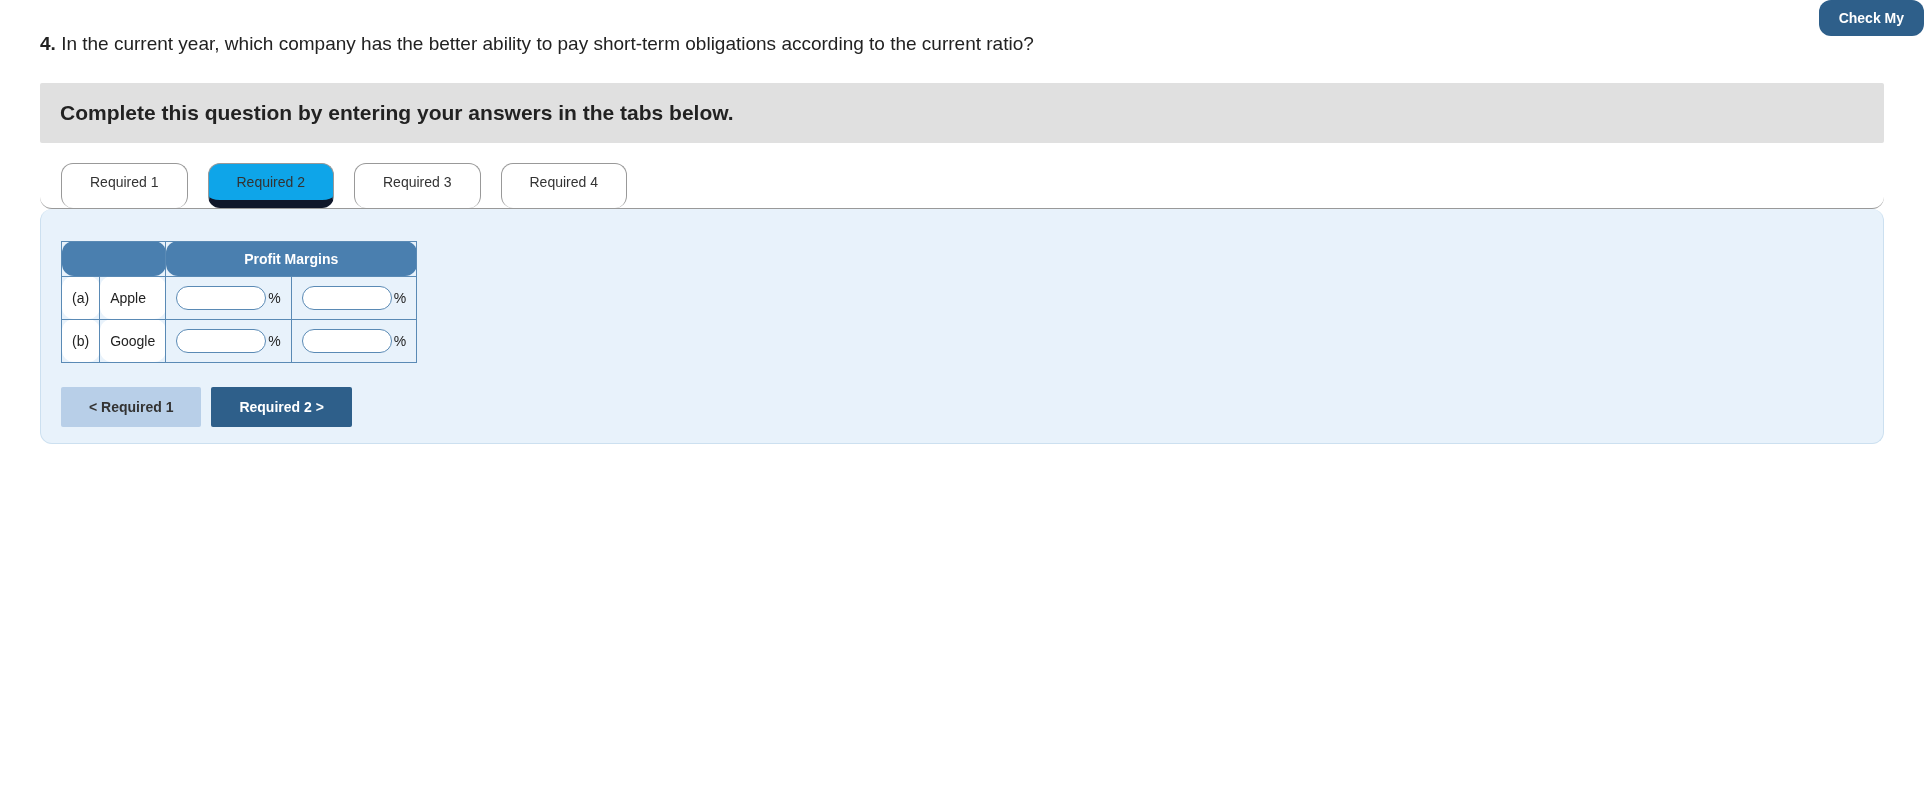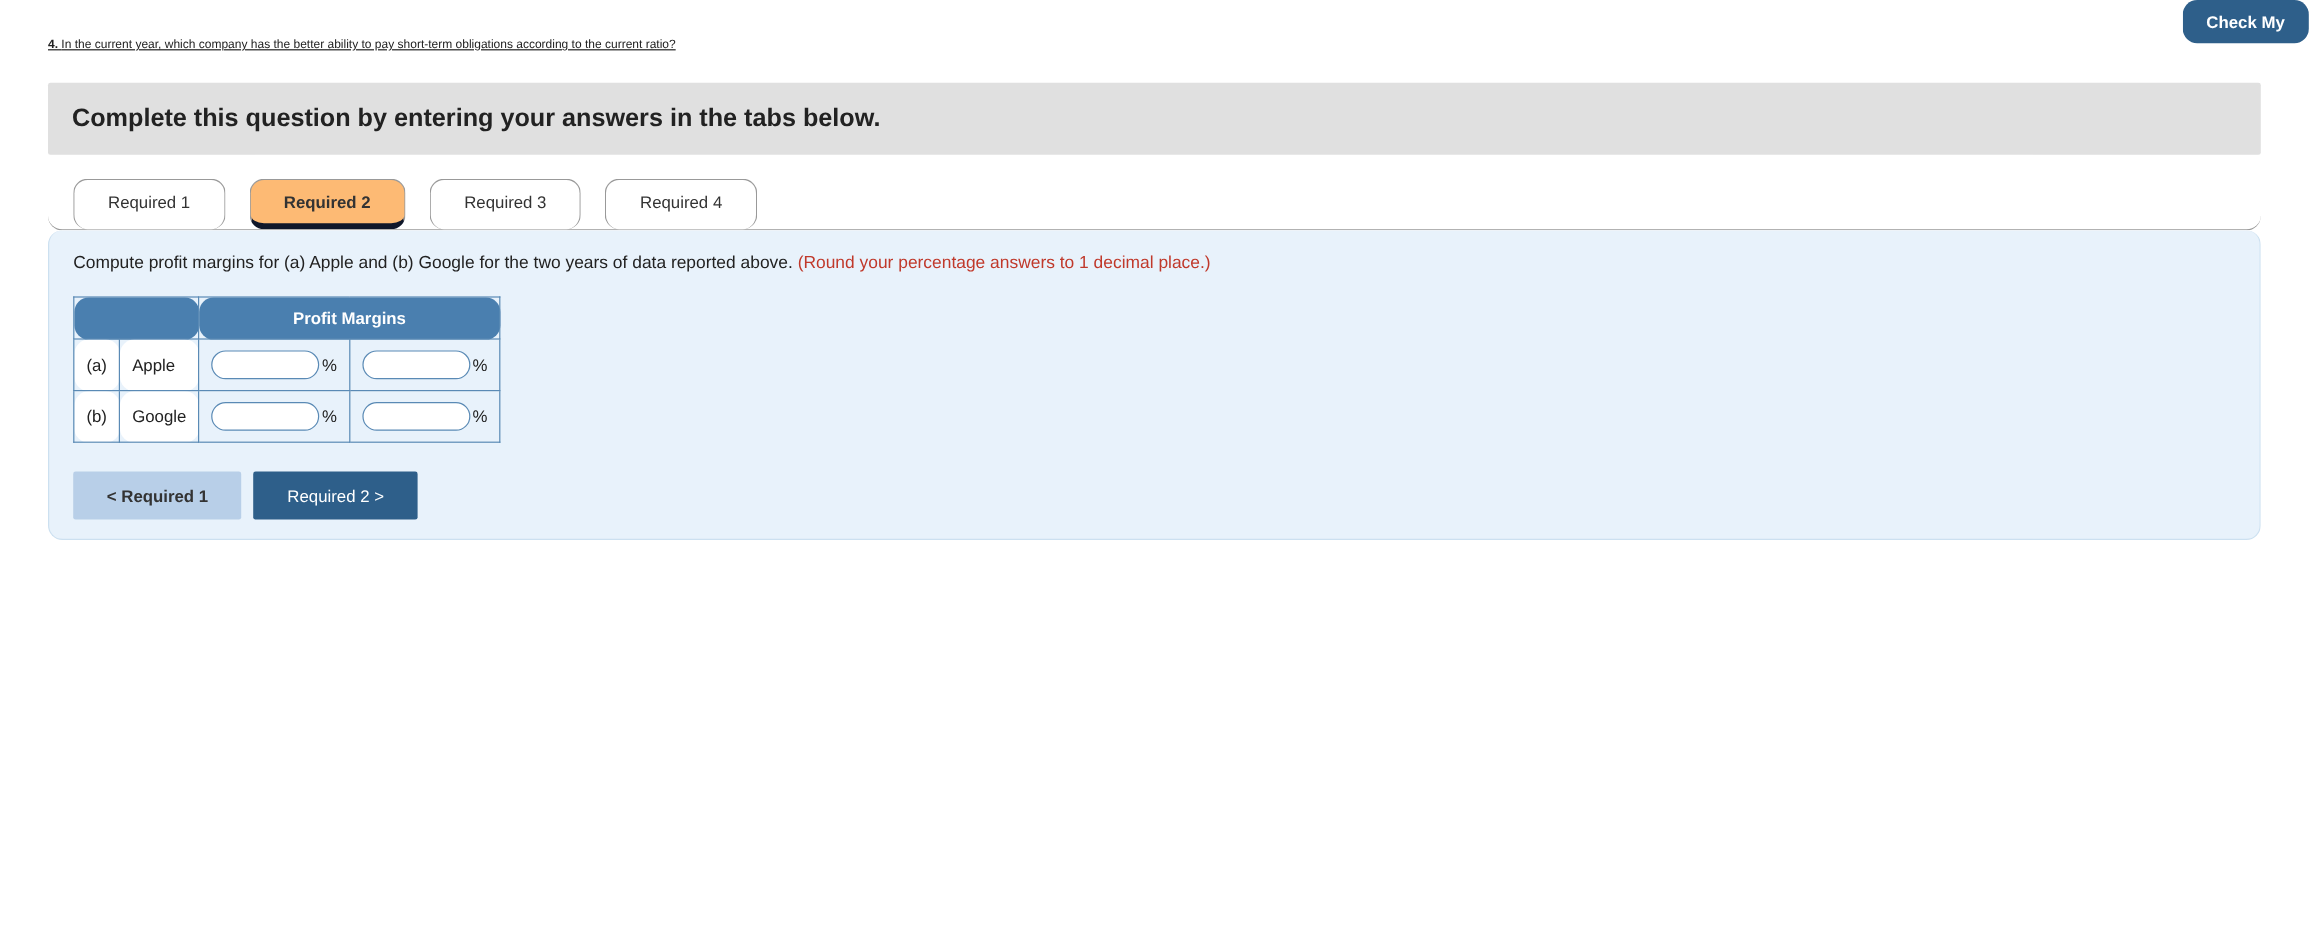--- a/index.html
+++ b/index.html
@@ -5,24 +5,23 @@
     * { box-sizing: border-box; margin: 0; padding: 0; border-radius: 12px; }
     body {
       font-family: Arial, sans-serif;
       font-size: 15px;
       background: #fff;
       color: #222;
       padding: 30px 40px;
     }
 
     .question-text {
-      font-size: 10px;
+      font-size: 19px;
       margin-bottom: 24px;
       line-height: 1.5;
-      text-decoration: underline;
     }
 
     .question-number {
       font-weight: bold;
     }
 
     .instruction-box {
       background: #e0e0e0;
       padding: 18px 20px;
       margin-bottom: 20px;
@@ -46,23 +45,23 @@
       border-bottom: none;
       background: #fff;
       cursor: pointer;
       font-size: 14px;
       color: #333;
       margin-right: -1px;
       margin-left: 21px;
     }
 
     .tab.active {
-      background: #fdba74;
-      border-bottom: 5px solid #0f172a;
-      font-weight: bold;
+      background: #0ea5e9;
+      border-bottom: 8px solid #0f172a;
+      font-weight: normal;
       position: relative;
       z-index: 1;
     }
 
     .tab-content {
       border: 1px solid #cce0f0;
       border-top: none;
       background: #e8f2fb;
       padding: 16px 20px;
       margin-bottom: 20px;
@@ -150,21 +149,21 @@
       cursor: pointer;
       border-radius: 2px;
     }
 
     .btn-next {
       background: #2e5f8a;
       color: #fff;
       border: none;
       padding: 12px 28px;
       font-size: 14px;
-      font-weight: normal;
+      font-weight: bold;
       cursor: pointer;
       border-radius: 2px;
     }
 
     .check-my-btn {
       position: fixed;
       top: 0;
       right: 0;
       background: #2e5f8a;
       color: #fff;
@@ -190,23 +189,20 @@
 </div>
 
 <div class="tabs-container">
   <div class="tab">Required 1</div>
   <div class="tab active">Required 2</div>
   <div class="tab">Required 3</div>
   <div class="tab">Required 4</div>
 </div>
 
 <div class="tab-content">
-  <p>
-    <span>Compute profit margins for (a) Apple and (b) Google for the two years of data reported above. </span><span class="red-text">(Round your percentage answers to 1 decimal place.)</span>
-  </p>
 
   <table class="profit-table">
     <thead>
       <tr>
         <th class="header-main" colspan="2"></th>
         <th class="header-main" colspan="2">Profit Margins</th>
       </tr>
     </thead>
     <tbody>
       <tr>

